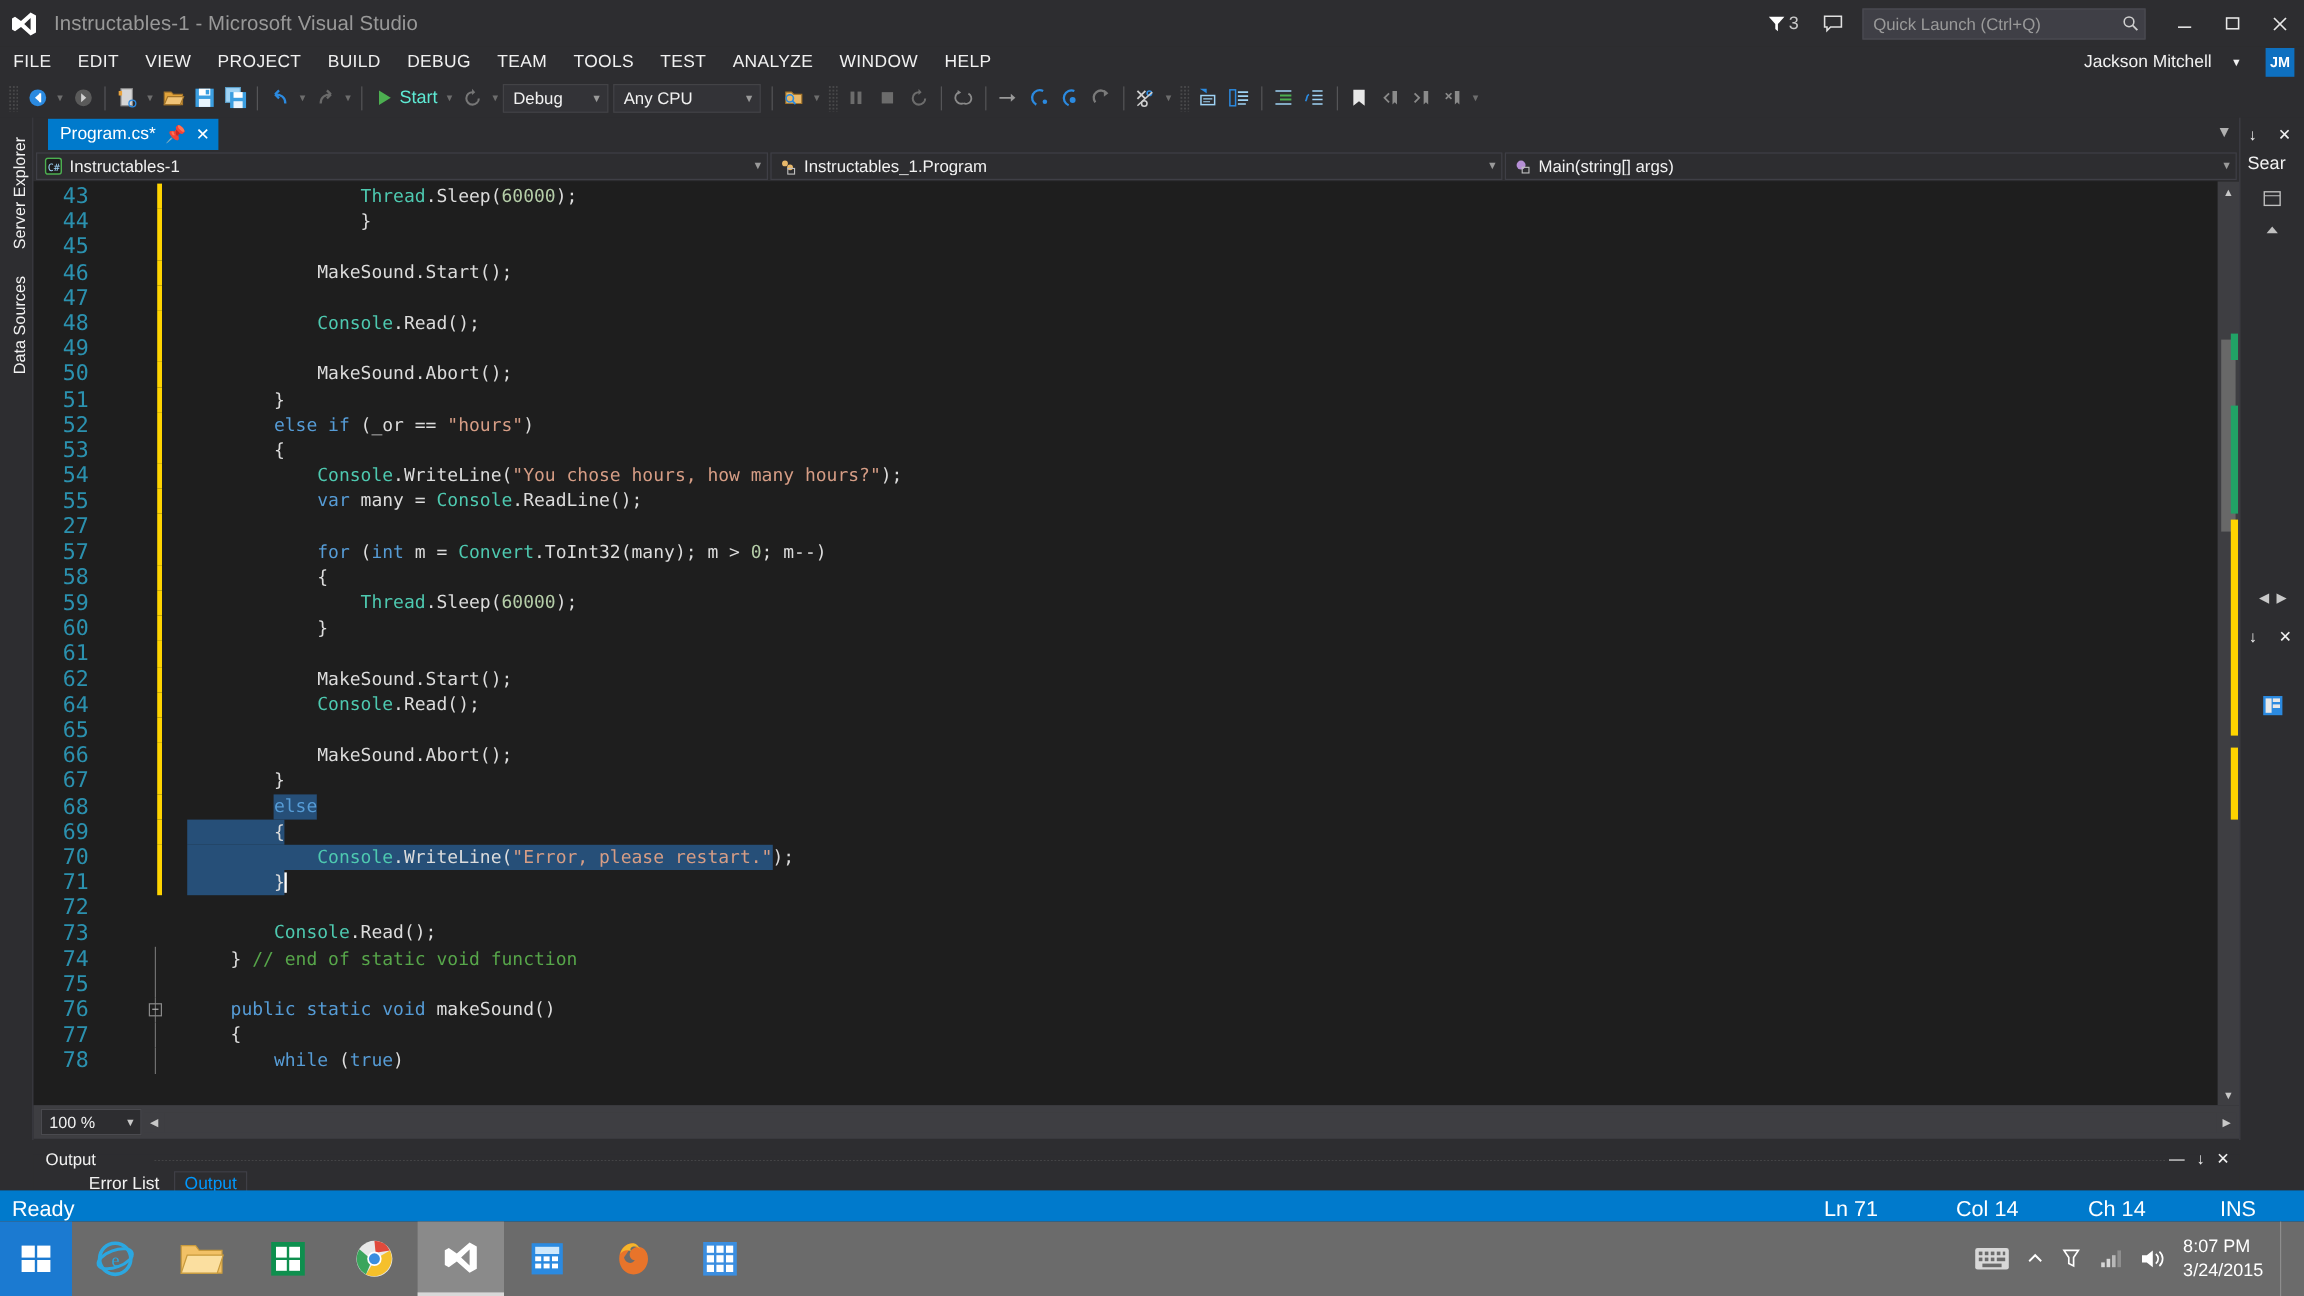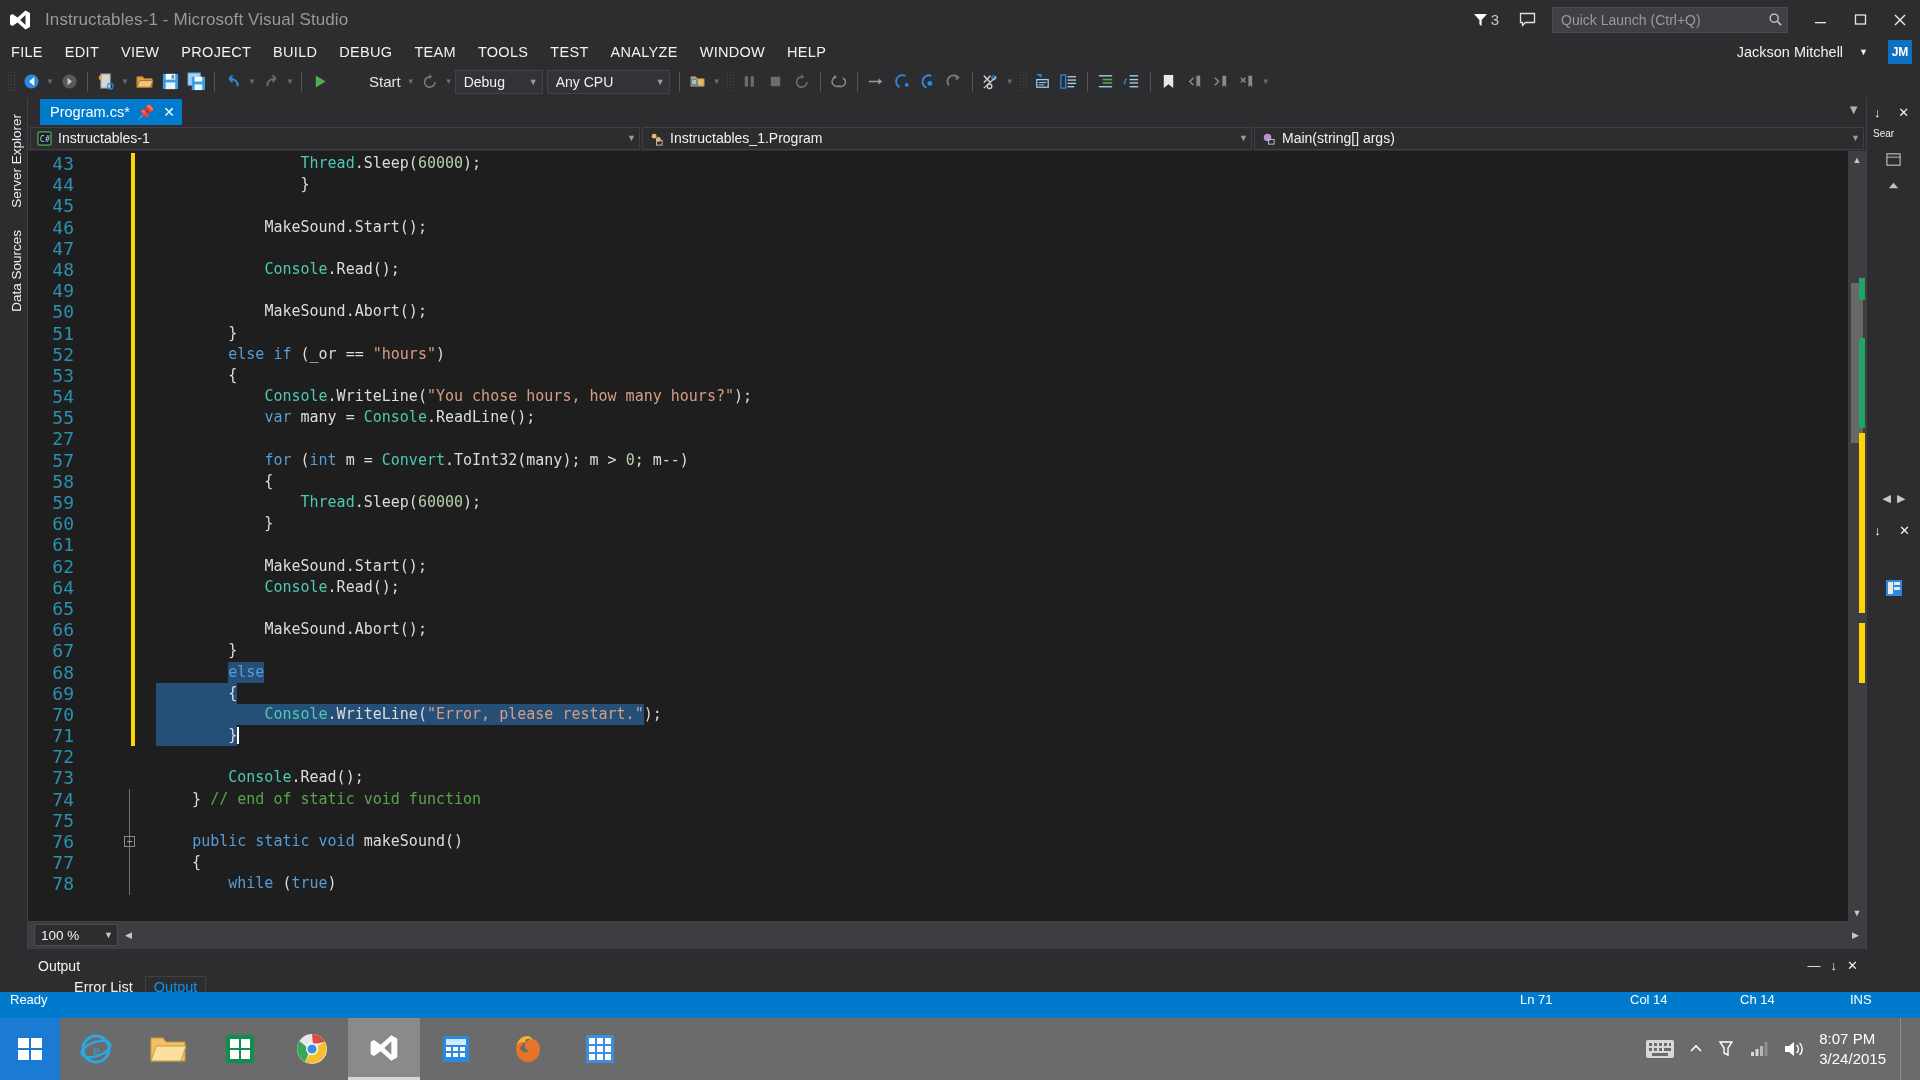--- a/index.html
+++ b/index.html
@@ -65,21 +65,21 @@
     background: #2d2d30; display: flex; align-items: center; padding-left: 4px;
   }
   .tgrip { width: 8px; height: 22px; opacity:.45;
     background-image: radial-gradient(#6a6a6a 38%, transparent 40%);
     background-size: 3px 3px; margin: 0 3px; }
   .tbtn { height: 26px; min-width: 26px; display:flex; align-items:center; justify-content:center; padding: 0 2px;}
   .tcaret { width: 12px; height: 26px; display:flex; align-items:center; justify-content:center;
             color:#6d6d6d; font-size: 8px;}
   .tsep { width: 1px; height: 20px; background: #555558; margin: 0 5px; }
   .start-btn { display:flex; align-items:center; gap:5px; padding: 0 4px 0 6px; height:26px; }
-  .start-label { color: #e5e5e5; font-size: 15px; margin-left: 36px; }
+  .start-label { color: #5eead4; font-size: 15px; }
   .combo {
     height: 24px; background: #333337; border: 1px solid #434346;
     display:flex; align-items:center; justify-content:space-between;
     padding: 0 4px 0 8px; color:#f1f1f1; font-size: 14px; margin-right:4px;
   }
   .combo .cv { white-space: nowrap; }
   .combo .ca { color:#9a9a9a; font-size: 9px; margin-left: 10px;}
 
   
   .leftstrip {
@@ -167,39 +167,39 @@
   .hs-arrow { width: 17px; height:17px; display:flex;align-items:center;justify-content:center;color:#c8c8c8;font-size:9px;}
   .hs-track { flex:1; height: 17px; background:#3e3e42;}
 
   
   .rightpane {
     position:absolute; right: 0; top: 98px; width: 54px; height: 852px; background: #2d2d30;
     border-left: 1px solid #3f3f46;
   }
   .rp-hdr { display:flex; align-items:center; justify-content:flex-end; gap:6px;
             color:#f1f1f1; font-size: 13px; padding: 4px 6px 2px 0; }
-  .rp-label { color:#f1f1f1; font-size: 10px; padding: 4px 6px; }
+  .rp-label { color:#f1f1f1; font-size: 15px; padding: 4px 6px; }
   .rp-icon { width: 22px; height: 20px; display:flex; align-items:center; justify-content:center; }
 
   
   .outpane {
     position:absolute; left: 28px; top: 962px; width: 1838px; height: 50px; background: #2d2d30;
   }
   .out-title { position:absolute; left: 10px; top: -4px; color:#f1f1f1; font-size: 14px; }
   .out-dots { position:absolute; left: 100px; top: 4px; right: 60px; height: 1px;
     background-image: radial-gradient(#6a6a6a 40%, transparent 42%); background-size: 3px 3px; }
   .out-win-btns { position:absolute; right: 8px; top: -4px; display:flex; gap: 10px; color:#f1f1f1; font-size: 13px;}
   .out-tabs { position:absolute; left: 38px; top: 14px; display:flex; align-items:center; gap: 4px; }
   .out-tab { font-size: 14.5px; color:#f1f1f1; padding: 2px 8px; }
   .out-tab.sel { color: #0097fb; border: 1px solid #3f3f46; background:#2d2d30; }
 
   
   .statusbar {
     position:absolute; left:0; bottom: 62px; width: 1920px; height: 26px;
-    background: #007acc; display:flex; align-items:flex-start; color:#ffffff; font-size: 13px;
+    background: #007acc; display:flex; align-items:flex-end; color:#ffffff; font-size: 18px;
   }
   .st-ready { padding-left: 10px; }
   .st-right { position:absolute; right: 0; display:flex; }
   .st-cell { width: 110px; }
   .st-ins { width: 70px; }
 
   
   .taskbar {
     position: absolute; left: 0; bottom: 0; width: 1920px; height: 62px; background: #6b6b6b;
     display:flex; align-items:center;

